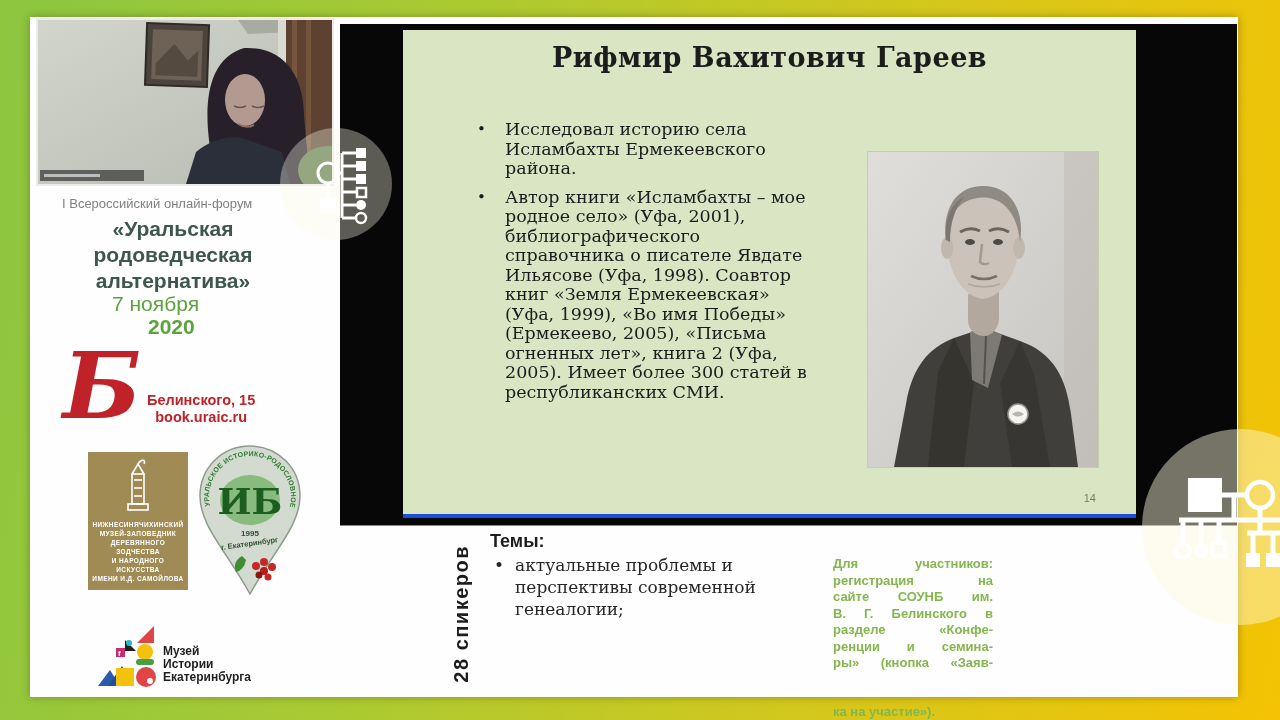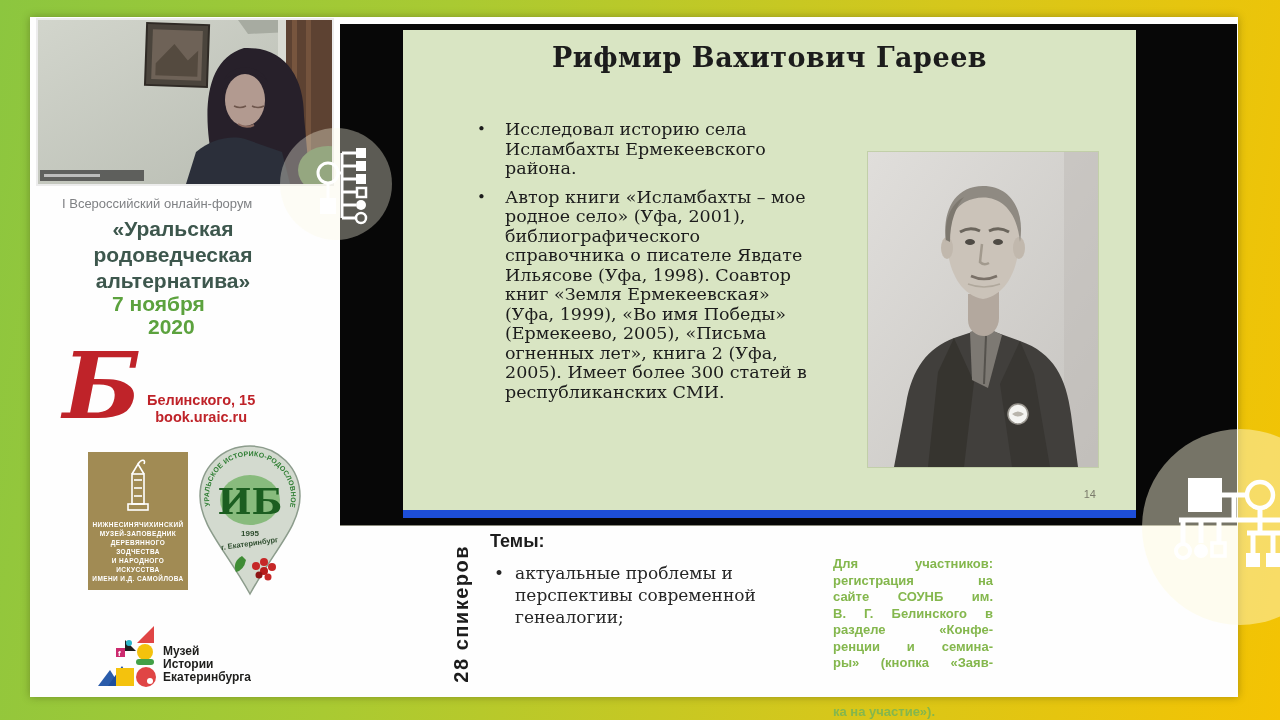--- a/index.html
+++ b/index.html
@@ -13,35 +13,35 @@
   .webcam{position:absolute;left:38px;top:20px;width:294px;height:164px;background:#c6c9c0;
     outline:2px solid #ececec;}
   .webcam svg{display:block;}
   .namebar{position:absolute;left:2px;top:150px;width:104px;height:11px;background:rgba(55,55,55,.72);}
   .namebar i{position:absolute;left:4px;top:4px;width:56px;height:3px;background:rgba(220,220,220,.75);}
 
   
   .slide-wrap{position:absolute;left:340px;top:24px;width:897px;height:501px;background:#070707;
     border-bottom:1px solid #8a8a7c;}
   .slide{position:absolute;left:63px;top:6px;width:733px;height:488px;background:#d9e5c3;
-    border-bottom:8px solid #1d4ed8;box-sizing:border-box;font-family:"DejaVu Serif",serif;color:#1c1c1c;}
+    border-bottom:4px solid #1d4ed8;box-sizing:border-box;font-family:"DejaVu Serif",serif;color:#1c1c1c;}
   .slide-title{position:absolute;left:0;top:12px;width:100%;text-align:center;
     font-size:27px;font-weight:bold;letter-spacing:.5px;}
   .bullets{position:absolute;left:66px;top:90px;width:352px;font-size:17.5px;line-height:19.5px;}
   .bullets .b{position:relative;padding-left:36px;margin-bottom:9px;}
   .bullets .b::before{content:"•";position:absolute;left:8px;top:0;font-size:15px;}
   .photo{position:absolute;left:465px;top:122px;width:230px;height:315px;box-shadow:0 0 0 1px #c2cfa9;}
   .pagenum{position:absolute;right:40px;bottom:10px;font-size:11px;color:#7b7b6c;
     font-family:"Liberation Sans",sans-serif;}
 
   
   .forum-label{position:absolute;left:62px;top:196px;font-size:13px;color:#7f8184;}
   .forum-title{position:absolute;left:46px;top:216px;width:254px;text-align:center;
     font-size:21px;line-height:26px;font-weight:bold;color:#3d574d;}
-  .date1{position:absolute;left:112px;top:292px;font-size:21px;font-weight:bold;color:#5ca23e;}
+  .date1{position:absolute;left:112px;top:292px;font-size:21px;font-weight:normal;color:#5ca23e;}
   .date2{position:absolute;left:148px;top:315px;font-size:21px;font-weight:bold;color:#5ca23e;}
   .blogo{position:absolute;left:56px;top:336px;width:92px;height:108px;color:#bf2329;
     font-family:"DejaVu Serif",serif;font-weight:bold;font-style:italic;font-size:92px;line-height:100px;
     text-align:center;}
   .libtext{position:absolute;left:147px;top:349px;font-size:11.5px;line-height:13.5px;color:#90888a;}
   .libaddr{position:absolute;left:147px;top:392px;font-size:14.5px;line-height:17px;font-weight:bold;color:#bf2329;text-align:center;}
 
   
   .tanlogo{position:absolute;left:88px;top:452px;width:100px;height:138px;background:#a18b54;}
   .tanlogo .tower{position:absolute;left:0;top:4px;width:100%;height:62px;}
@@ -52,21 +52,21 @@
   .mietext{position:absolute;left:163px;top:645px;font-size:12px;line-height:13px;font-weight:800;color:#1e1e1c;}
 
   
   .speakers{position:absolute;left:444px;top:534px;width:34px;height:160px;display:flex;
     align-items:center;justify-content:center;}
   .speakers span{writing-mode:vertical-rl;transform:rotate(180deg);
     font-size:20px;font-weight:800;letter-spacing:1.5px;color:#1c1c1c;}
   .topics-title{position:absolute;left:490px;top:531px;font-size:18px;font-weight:800;color:#1d1d1d;}
   .topics{position:absolute;left:490px;top:554px;width:346px;font-family:"DejaVu Serif",serif;
     font-size:17px;line-height:22px;color:#262626;}
-  .topics .t{position:relative;padding-left:25px;margin-top:8px;}
+  .topics .t{position:relative;padding-left:25px;}
   .topics .t::before{content:"•";position:absolute;left:4px;top:0;}
   .reg{position:absolute;left:833px;top:556px;width:160px;font-size:13px;line-height:16.5px;
     font-weight:bold;color:#84b74d;}
   .reg div{text-align:justify;text-align-last:justify;}
   .reg div.last{text-align-last:left;margin-top:32px;}
 
   .decor{position:absolute;pointer-events:none;}
 </style>
 </head>
 <body>

